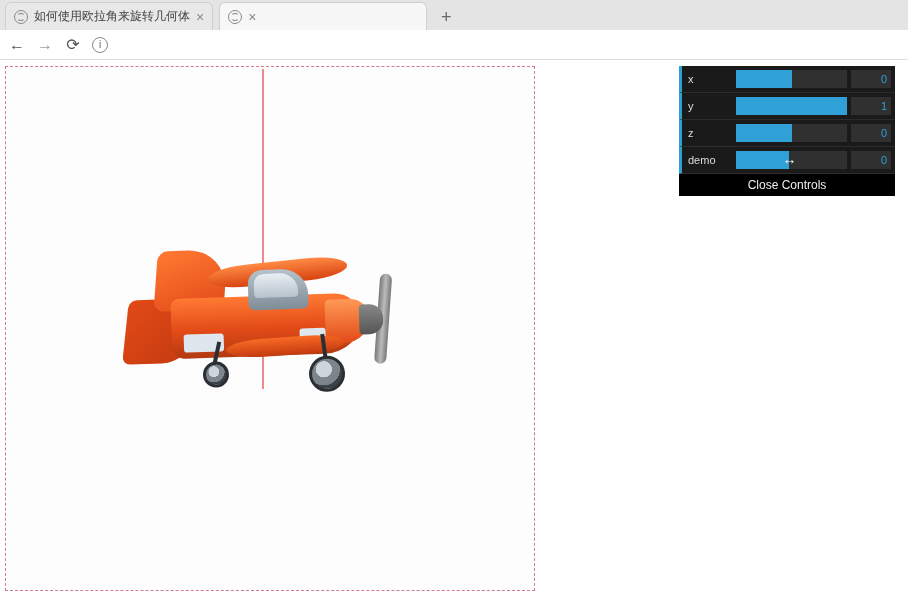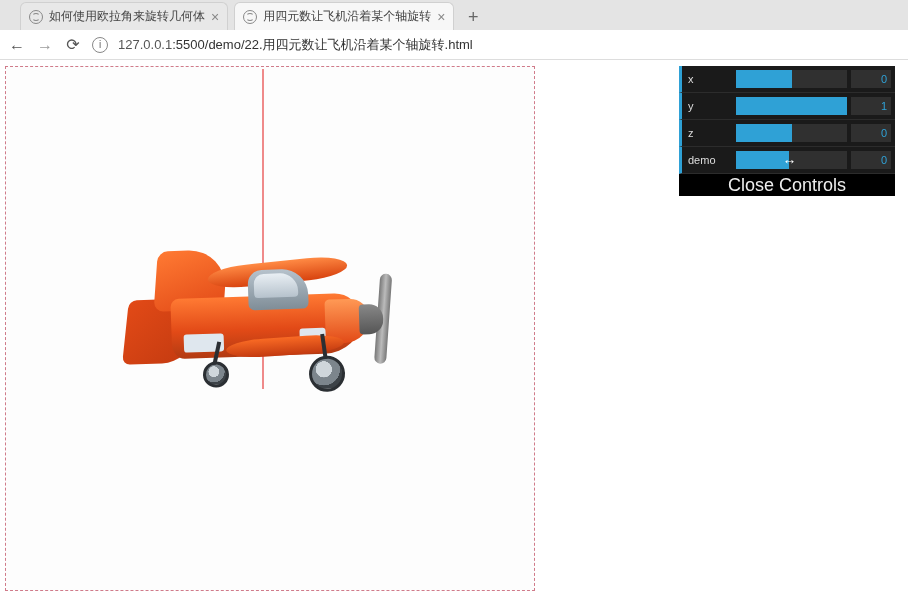--- a/index.html
+++ b/index.html
@@ -1,20 +1,20 @@
 <!DOCTYPE html>
 <html><head>
 <meta charset="utf-8">
 <style>
   * { box-sizing: border-box; margin: 0; padding: 0; }
   html, body { width: 908px; height: 606px; font-family: Arial, "Microsoft YaHei", sans-serif; background: #fff; overflow: hidden; }
 
   
   .chrome { width: 100%; height: 60px; background: #f1f1f1; display: flex; flex-direction: column; }
-  .tab-strip { height: 30px; background: #e4e4e4; display: flex; align-items: flex-end; padding-left: 20px; }
+  .tab-strip { height: 30px; background: #e4e4e4; display: flex; align-items: flex-end; padding-left: 5px; }
   .tab { height: 28px; min-width: 208px; background: #f7f7f7; border-top-left-radius: 6px; border-top-right-radius: 6px; display: flex; align-items: center; padding: 0 8px; margin-right: 6px; font-size: 12px; color: #444; gap: 6px; border: 1px solid #d0d0d0; border-bottom: none; }
   .tab.inactive { background: #e8e8e8; }
   .tab .favicon { width: 14px; height: 14px; border-radius: 50%; border: 1px solid #888; position: relative; flex-shrink: 0; }
   .tab .favicon::before { content: ""; position: absolute; top: 2px; left: 2px; right: 2px; bottom: 2px; border-radius: 50%; border: 1px solid #888; border-left-color: transparent; border-right-color: transparent; }
   .tab .title { flex: 1; white-space: nowrap; overflow: hidden; text-overflow: ellipsis; }
   .tab .close { color: #888; font-size: 14px; line-height: 1; cursor: pointer; }
   .new-tab { width: 26px; height: 26px; display: flex; align-items: center; justify-content: center; color: #666; font-size: 18px; cursor: pointer; }
 
   .addr-bar { height: 30px; background: #fff; display: flex; align-items: center; padding: 0 8px; gap: 10px; border-bottom: 1px solid #ddd; }
   .nav-btn { color: #9a9a9a; font-size: 16px; cursor: pointer; width: 18px; text-align: center; }
@@ -50,49 +50,45 @@
   .strut.r { left: 200px; top: 114px; transform: rotate(-6deg); }
 
   
   .gui { position: absolute; right: 13px; top: 6px; width: 216px; background: #1a1a1a; font-family: "Lucida Grande","Segoe UI",sans-serif; font-size: 11px; color: #ddd; }
   .gui-row { display: flex; align-items: center; height: 27px; border-bottom: 1px solid #2c2c2c; border-left: 3px solid #2fa1d6; }
   .gui-label { width: 54px; padding-left: 6px; color: #ddd; }
   .gui-slider-wrap { flex: 1; display: flex; align-items: center; gap: 4px; padding-right: 4px; }
   .gui-track { position: relative; flex: 1; height: 18px; background: #303030; }
   .gui-fill { position: absolute; left: 0; top: 0; bottom: 0; background: #2fa1d6; }
   .gui-num { width: 40px; height: 18px; background: #303030; color: #2fa1d6; text-align: right; padding-right: 4px; line-height: 18px; font-size: 11px; border: none; outline: none; }
-  .gui-close { height: 22px; background: #000; color: #eee; text-align: center; line-height: 22px; font-size: 18px; cursor: pointer; }
+  .gui-close { height: 22px; background: #000; color: #eee; text-align: center; line-height: 22px; font-size: 12px; cursor: pointer; }
   .resize-cursor { position: absolute; color: #fff; font-size: 14px; pointer-events: none; }
 
 </style>
 </head>
 <body>
 
 <div class="chrome">
   <div class="tab-strip">
     <div class="tab inactive">
       <span class="favicon"></span>
       <span class="title">如何使用欧拉角来旋转几何体</span>
       <span class="close">×</span>
     </div>
     <div class="tab">
       <span class="favicon"></span>
-      <span class="title">用四元数让飞机沿着某个轴旋转</span>
       <span class="close">×</span>
     </div>
     <div class="new-tab">+</div>
   </div>
   <div class="addr-bar">
     <span class="nav-btn enabled">←</span>
     <span class="nav-btn">→</span>
     <span class="nav-btn enabled">⟳</span>
     <span class="info-icon">i</span>
-    <span class="url">
-      <span class="host">127.0.0.1</span><span>:5500</span><span>/demo/22.用四元数让飞机沿着某个轴旋转.html</span>
-    </span>
   </div>
 </div>
 
 <div class="page">
 
   <div class="canvas-frame">
     <div class="axis-line"></div>
     <div class="plane">
       <div class="tail-wing"></div>
       <div class="tail-fin"></div>

